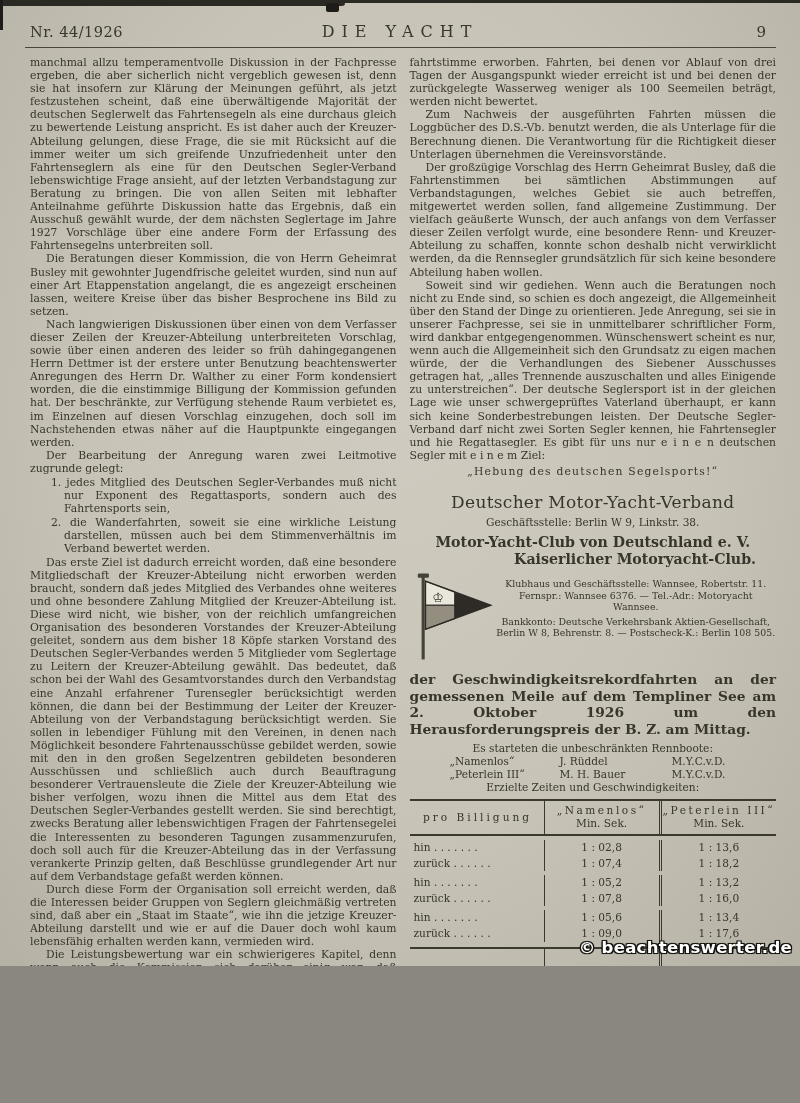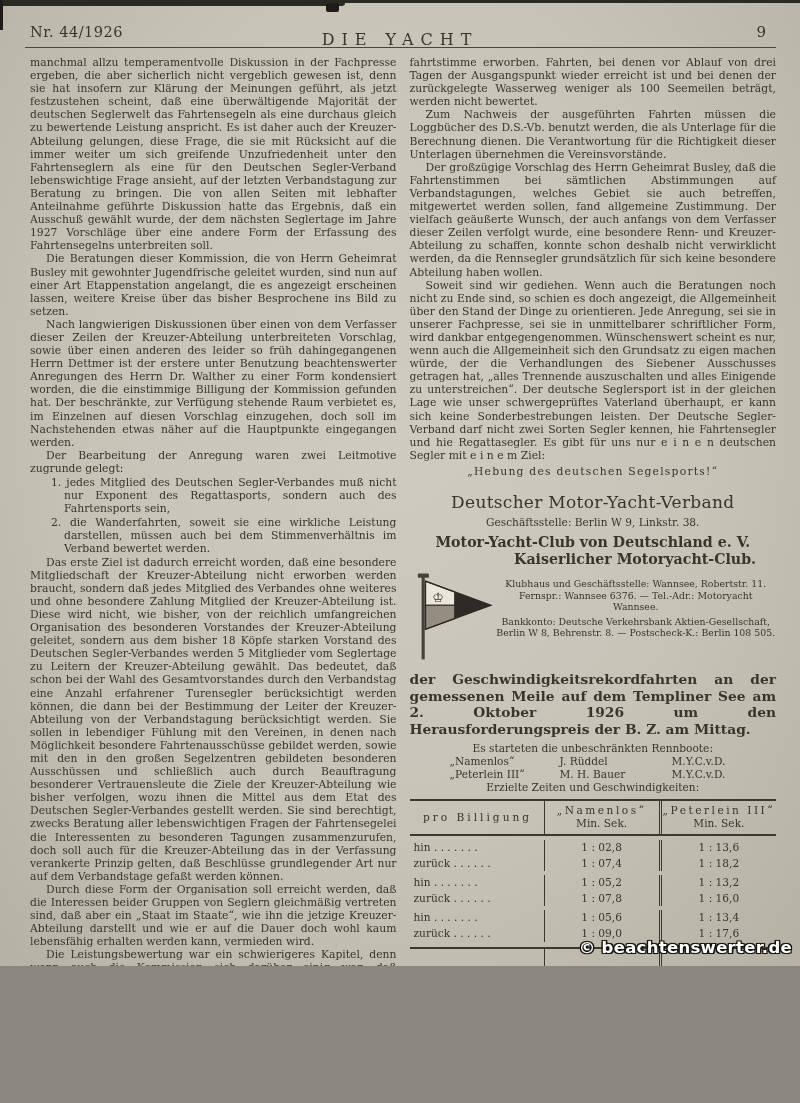--- a/index.html
+++ b/index.html
@@ -8,21 +8,21 @@
     font-family:"DejaVu Serif", serif;color:#38352d;}
   
   .scan-top{position:absolute;top:0;left:0;width:100%;height:3px;background:#2b2924;}
   .scan-top-left{position:absolute;top:0;left:0;width:345px;height:6px;background:#2b2924;border-radius:0 0 3px 0;}
   .scan-notch{position:absolute;top:3px;left:326px;width:13px;height:9px;background:#1d1c18;border-radius:2px;}
   .scan-left-edge{position:absolute;top:0;left:0;width:3px;height:30px;background:#1d1c18;}
 
   
   .hdr{position:absolute;top:22px;left:28px;right:28px;height:22px;}
   .hdr-issue{position:absolute;left:2px;top:2px;font-size:14.5px;letter-spacing:0.5px;}
-  .hdr-title{position:absolute;left:0;right:0;text-align:center;top:8px;font-size:16px;letter-spacing:7px;}
+  .hdr-title{position:absolute;left:0;right:0;text-align:center;top:0;font-size:16px;letter-spacing:7px;}
   .hdr-page{position:absolute;right:6px;top:1px;font-size:15px;}
   .hdr-rule{position:absolute;top:47px;left:25px;right:24px;border-top:1.7px solid #4b4738;}
 
   
   .cols{position:absolute;top:56px;left:30px;right:24px;display:flex;gap:13px;}
   .col{flex:1;text-align:justify;font-size:10.8px;line-height:13.1px;}
   .p{text-indent:16px;margin:0;}
   .p.cont{text-indent:0;}
   .hang{margin-left:34px;text-indent:-13px;margin-top:1px;}
   .numlist{margin-left:50px;text-align:left;margin-top:2px;margin-bottom:2px;}

